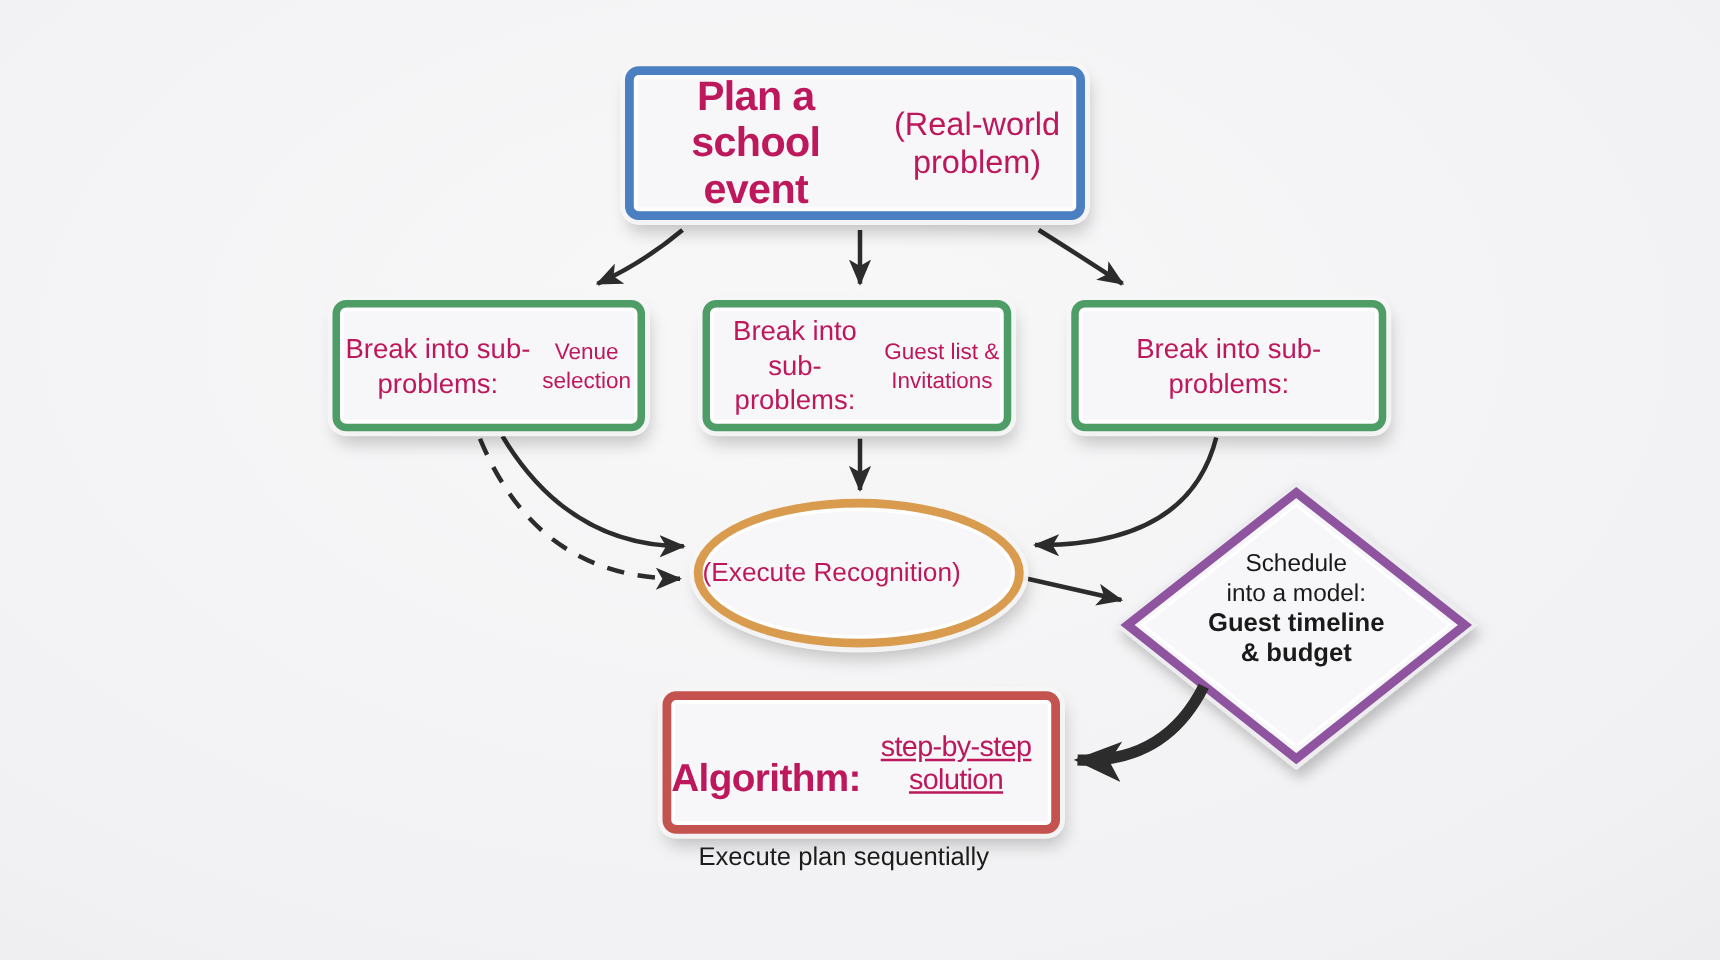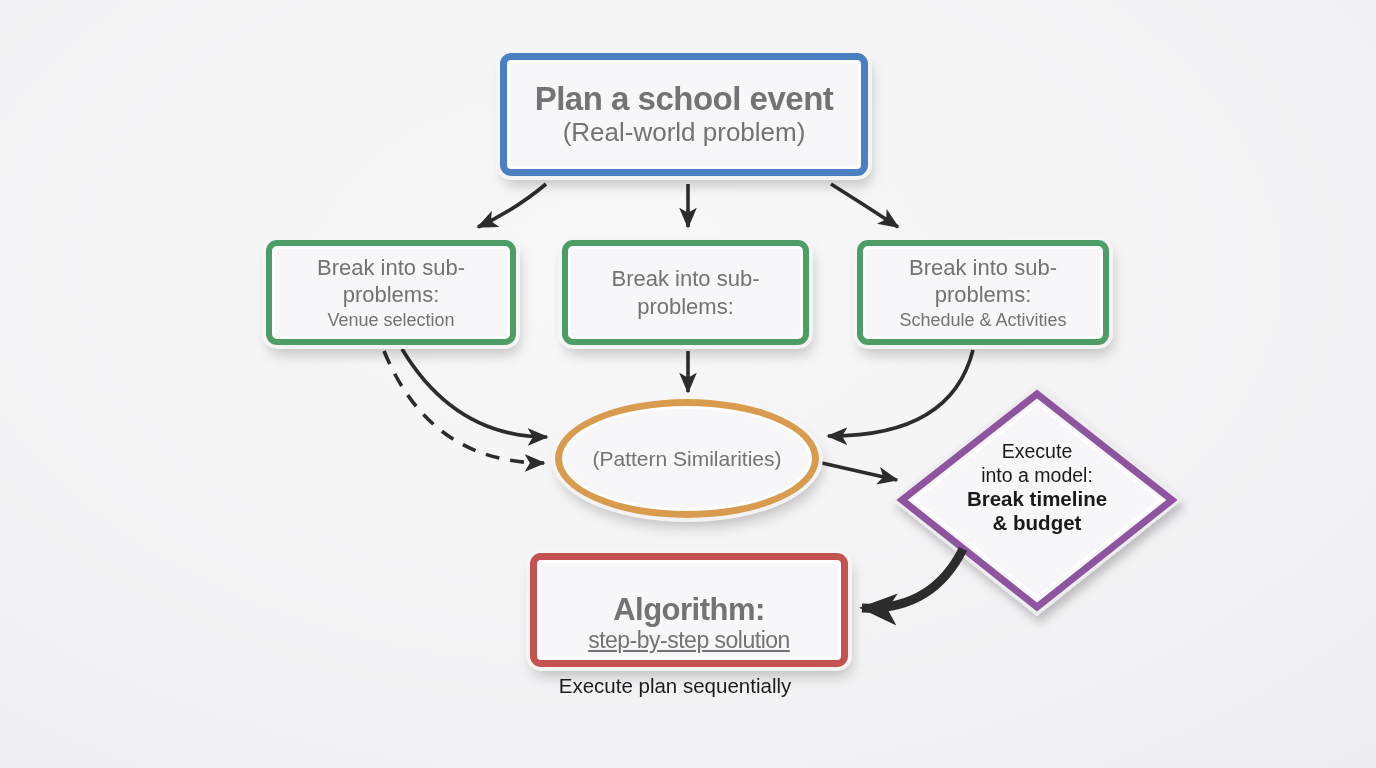--- a/index.html
+++ b/index.html
@@ -3,22 +3,22 @@
 <meta charset="utf-8">
 <style>
   html,body{margin:0;padding:0;}
   body{font-family:"Liberation Sans", sans-serif; background:#e9e9ec;}
   .canvas{
     position:relative; width:1376px; height:768px; overflow:hidden;
     background: radial-gradient(120% 130% at 45% 35%, #f8f8f9 0%, #f1f1f3 55%, #e2e2e6 100%);
   }
   .arrow-layer{position:absolute; left:0; top:0; width:1376px; height:768px;}
   .node{
-    position:absolute; display:flex; flex-direction:column; align-items:center; justify-content:center;
-    text-align:center; color:#737373; background:#f7f6f8; box-sizing:border-box;
+    position:absolute; display:flex; flex-direction:row; align-items:center; justify-content:space-between;
+    text-align:center; color:#be185d; background:#f7f6f8; box-sizing:border-box;
   }
   .rbox{
     border-radius:11px;
     box-shadow: 0 0 0 4px rgba(246,245,247,0.95), 3px 9px 14px rgba(0,0,0,0.22), inset 0 0 0 3px #ffffff;
   }
   .plan-box{ left:500px; top:53px; width:368px; height:123px; border:7px solid #4a7fc1; }
   .plan-box .t1{ font-size:33px; font-weight:bold; line-height:1.12; letter-spacing:-0.5px;}
   .plan-box .t2{ font-size:26px; line-height:1.15; }
   .green-box{ border:6px solid #4f9d66; }
   .green-box .t1{ font-size:22px; line-height:1.25; }
@@ -86,34 +86,34 @@
     <span class="line t1">Plan a school event</span>
     <span class="line t2">(Real-world problem)</span>
   </div>
 
   <div class="node rbox green-box gb1">
     <span class="line t1">Break into sub-problems:</span>
     <span class="line t2">Venue selection</span>
   </div>
   <div class="node rbox green-box gb2">
     <span class="line t1">Break into sub-problems:</span>
+    <span class="line t2">Guest list &amp; Invitations</span>
   </div>
   <div class="node rbox green-box gb3">
     <span class="line t1">Break into sub-problems:</span>
-    <span class="line t2">Schedule &amp; Activities</span>
   </div>
 
   <div class="node ellipse">
-    <span class="line t2">(Pattern Similarities)</span>
+    <span class="line t2">(Execute Recognition)</span>
   </div>
 
   <div class="diamond-text">
-    <span class="line">Execute</span>
+    <span class="line">Schedule</span>
     <span class="line">into a model:</span>
-    <span class="line b">Break timeline</span>
+    <span class="line b">Guest timeline</span>
     <span class="line b">&amp; budget</span>
   </div>
 
   <div class="node rbox algo-box">
     <span class="line t1">Algorithm:</span>
     <span class="line t2">step-by-step solution</span>
   </div>
 
   <div class="caption">Execute plan sequentially</div>
 

